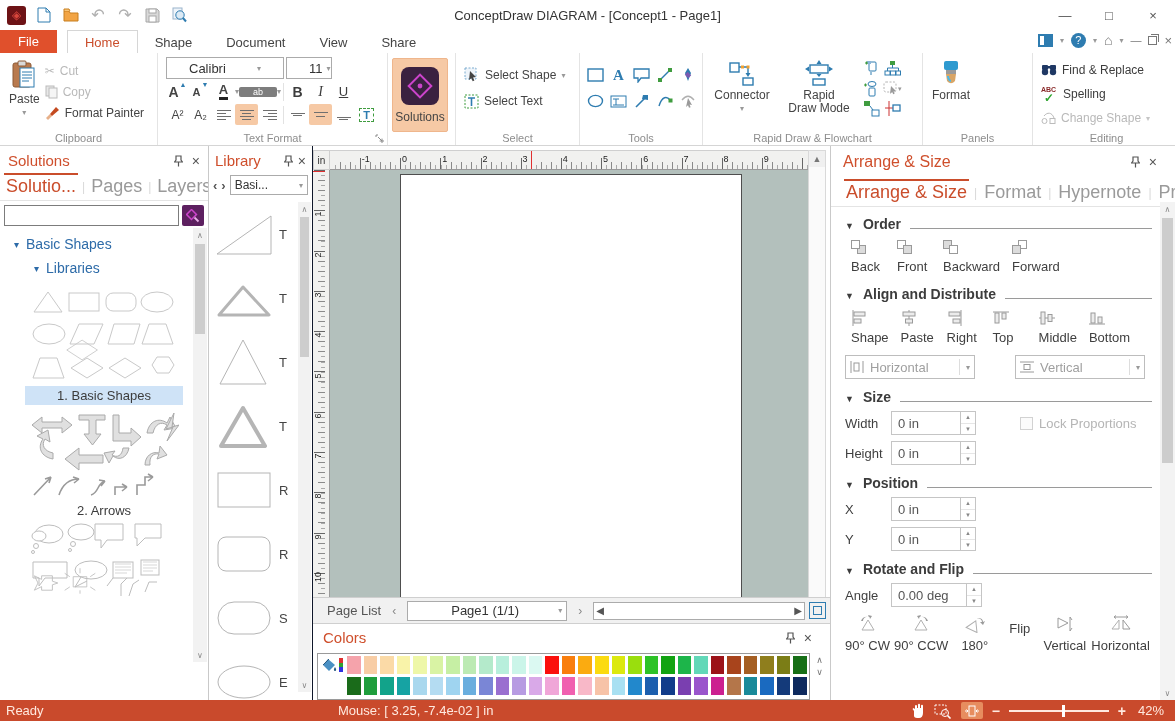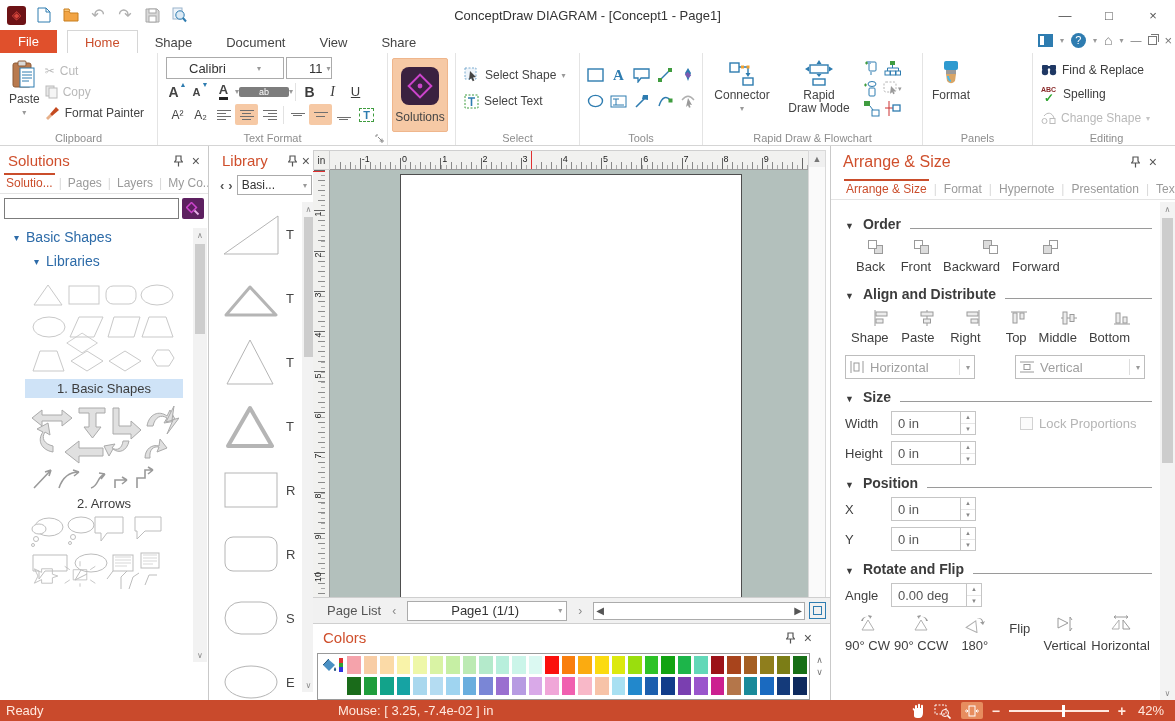--- a/index.html
+++ b/index.html
@@ -40,29 +40,29 @@
 .grayed{color:#b9b9b9}
 .combo{border:1px solid #ababab;height:22px;display:flex;align-items:center;padding:0 22px;font-size:13px;color:#333;gap:4px;background:#fff}
 .tbtn{min-width:23px;height:21px;display:flex;align-items:center;justify-content:center;gap:1px;border-radius:2px}
 .sep{width:1px;height:18px;background:#e2e2e2;margin:0 2px}
 .ico-lines{display:flex;flex-direction:column;gap:2px;width:14px}
 .ico-lines i{height:1px;background:#6f6f6f}
 .alL i:nth-child(even){width:9px}.alL i:nth-child(odd){width:14px}
 .alC{align-items:center}.alC i:nth-child(even){width:9px}.alC i:nth-child(odd){width:14px}
 .alR{align-items:flex-end}.alR i:nth-child(even){width:9px}.alR i:nth-child(odd){width:14px}
 .launcher{position:absolute;right:3px;bottom:2px}
-.abtag{background:#7d7d7d;color:#fff;font-size:9px;padding:0 20px;border-radius:2px}
+.abtag{background:#7d7d7d;color:#fff;font-size:9px;padding:0 14px;border-radius:2px}
 .solbtn{width:56px;height:74px;margin-top:2px;background:#f6c9a5;border:1px solid #efb68c;border-radius:2px;display:flex;flex-direction:column;align-items:center;justify-content:center;gap:5px}
 .solic{width:38px;height:38px;background:#3a2140;border-radius:8px;display:flex;align-items:center;justify-content:center}
 .toolgrid{display:grid;grid-template-columns:repeat(5,23px);grid-auto-rows:26px;align-items:center;justify-items:center;margin-top:6px}
 .rdicons{display:grid;grid-template-columns:21px 21px;grid-auto-rows:20px;align-items:center;justify-items:center;margin-top:2px}
 
 .phead{display:flex;align-items:center;font-size:15px;color:#cf4f2c}
 .phead .tools{margin-left:auto;display:flex;align-items:center;gap:9px;color:#666}
-.ptab{font-size:12px;color:#9a9a9a;padding:3px 2px;white-space:nowrap}
+.ptab{font-size:18px;color:#9a9a9a;padding:3px 2px;white-space:nowrap}
 .ptab.active{color:#ca4d2b;border-top:2px solid #ca4d2b;padding-top:1px}
 .ptabsep{color:#d9d9d9;font-size:12px}
 .xbtn{font-size:14px;color:#555}
 
 .solutions{position:absolute;top:146px;left:0;width:209px;bottom:21px;border-right:1px solid #c9c9c9;background:#fff;overflow:hidden}
 .solutions .phead{padding:6px 8px 2px}
 .sol-tabs{display:flex;align-items:center;gap:4px;padding:2px 4px 0;border-bottom:1px solid #e4e4e4}
 .sol-search{display:flex;align-items:center;gap:3px;padding:4px 4px 2px}
 .sol-search input{flex:1;height:21px;border:1px solid #7c7c7c;padding:0 4px;font-size:12px;font-family:inherit}
 .srchbtn{width:22px;height:21px;background:#5d2060;display:flex;align-items:center;justify-content:center;border-radius:2px}
@@ -71,21 +71,21 @@
 .tarrow{color:#2d6ba8;font-size:10px}
 .prevwrap{display:flex;flex-direction:column;align-items:center}
 .libname{width:158px;text-align:center;font-size:13px;color:#3c3c3c;padding:2px 0;margin:2px 0}
 .libname.sel{background:#cfe3f7}
 .sol-scroll{position:absolute;right:1px;top:82px;width:14px;bottom:38px;background:#f2f2f2}
 .sbarrow{height:14px;display:flex;align-items:center;justify-content:center;color:#8a8a8a;font-size:8px}
 .sthumb{position:absolute;left:2px;right:2px;background:#cdcdcd}
 .sol-footer{position:absolute;left:0;right:0;bottom:0;height:19px;background:#f1f1f1;border-top:1px solid #ddd;display:flex;align-items:center;gap:6px;padding:0 6px;font-family:"Liberation Serif",serif;font-size:13px;color:#333}
 .cbx{width:13px;height:13px;border:1px solid #9a9a9a;background:#fff}
 
-.library{position:absolute;top:146px;left:216px;width:104px;bottom:21px;border-right:4px solid #0f172a;background:#fff;overflow:hidden}
+.library{position:absolute;top:146px;left:209px;width:104px;bottom:21px;border-right:1px solid #0f172a;background:#fff;overflow:hidden}
 .library .phead{padding:6px 6px 2px;font-size:15px}
 .lib-nav{display:flex;align-items:center;gap:4px;padding:4px 4px 2px}
 .navarr{color:#555;font-size:13px;font-weight:bold}
 .lib-combo{border:1px solid #ababab;height:20px;flex:1;display:flex;align-items:center;justify-content:space-between;padding:0 4px;font-size:12px;color:#333}
 .lib-list{position:absolute;top:56px;left:0;right:15px;bottom:0}
 .lib-item{height:64px;display:flex;align-items:center;gap:6px;padding-left:6px}
 .lib-label{font-size:13px;color:#444;width:12px;white-space:nowrap;overflow:hidden}
 .lib-scroll{position:absolute;right:1px;top:56px;width:13px;bottom:8px;background:#f2f2f2}
 
 .canvasrgn{position:absolute;top:146px;left:313px;width:517px;bottom:21px;background:#fff}
@@ -125,21 +125,21 @@
 
 .arrange{position:absolute;top:146px;left:830px;right:0;bottom:21px;border-left:1px solid #c9c9c9;background:#fff;overflow:hidden}
 .arrange .phead{padding:7px 12px 4px;font-size:16px}
 .arr-tabs{display:flex;align-items:center;gap:5px;padding:4px 0 0 13px;border-bottom:1px solid #e4e4e4;white-space:nowrap;overflow:hidden}
 .arr-body{position:absolute;top:56px;left:0;right:15px;bottom:0;overflow:hidden;padding:4px 0 0 14px}
 .sechead{display:flex;align-items:baseline;gap:9px;margin:10px 0 6px;white-space:nowrap}
 .sechead .tri{font-size:9px;color:#3c3c3c}
 .sechead .st{font-size:14px;font-weight:bold;color:#3c3c3c}
 .sechead .rule{flex:1;border-bottom:1px solid #9a9a9a;margin-right:8px}
 .iconrow{display:flex;align-items:flex-start;margin:4px 0 2px}
-.ibtn{display:flex;flex-direction:column;align-items:flex-end;gap:4px;font-size:13px;color:#3f3f3f;padding:2px 6px;min-width:46px}
+.ibtn{display:flex;flex-direction:column;align-items:flex-start;gap:4px;font-size:13px;color:#3f3f3f;padding:2px 6px;min-width:46px}
 .ovl{position:relative;width:17px;height:15px}
 .ovl i{position:absolute;width:9px;height:9px;border:1px solid #9a9a9a}
 .ovl i.b{left:0;top:0;background:#fff}
 .ovl i.f{left:6px;top:5px;background:#dcdcdc}
 .ddrow{display:flex;gap:40px;margin:8px 0 4px}
 .ddbox{width:130px;height:24px;border:1px solid #bdbdbd;display:flex;align-items:center;gap:6px;padding:0 4px;color:#9f9f9f;font-size:13px}
 .ddbox .spacer{flex:1}
 .ddbox .vr{width:1px;height:16px;background:#ddd}
 .frow{display:flex;align-items:center;margin:6px 0}
 .flabel{width:46px;font-size:13px;color:#3f3f3f}

